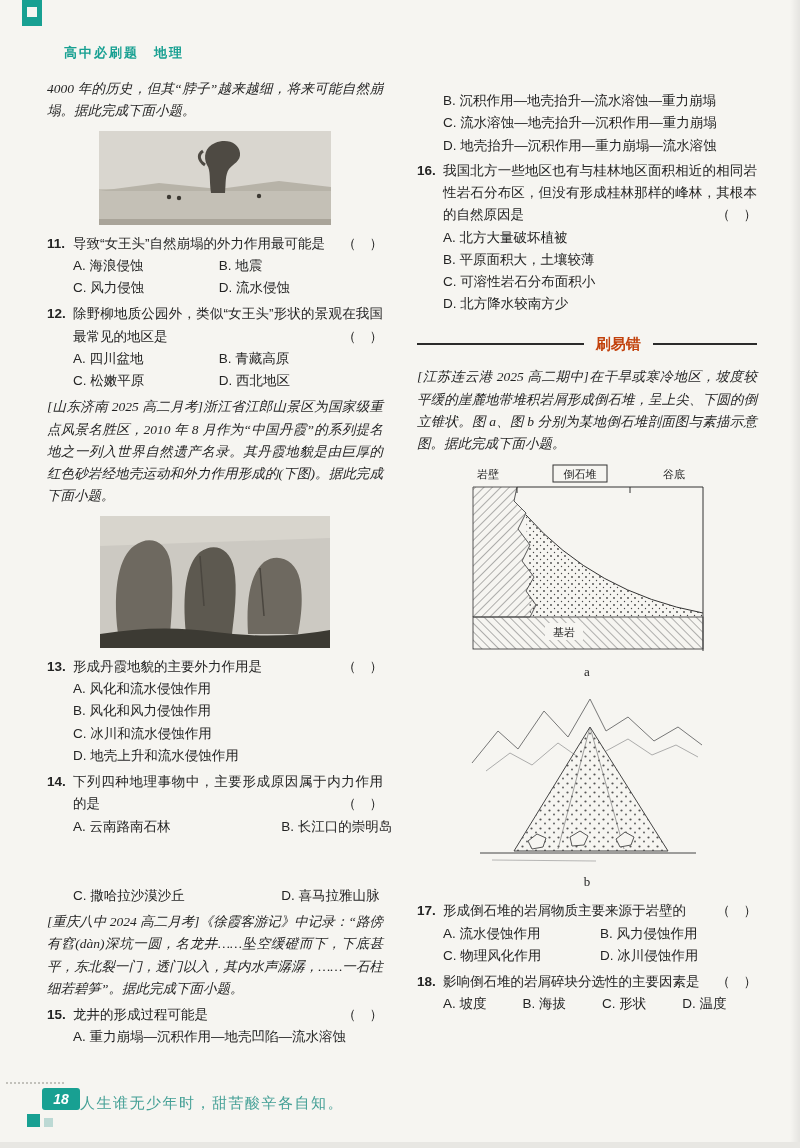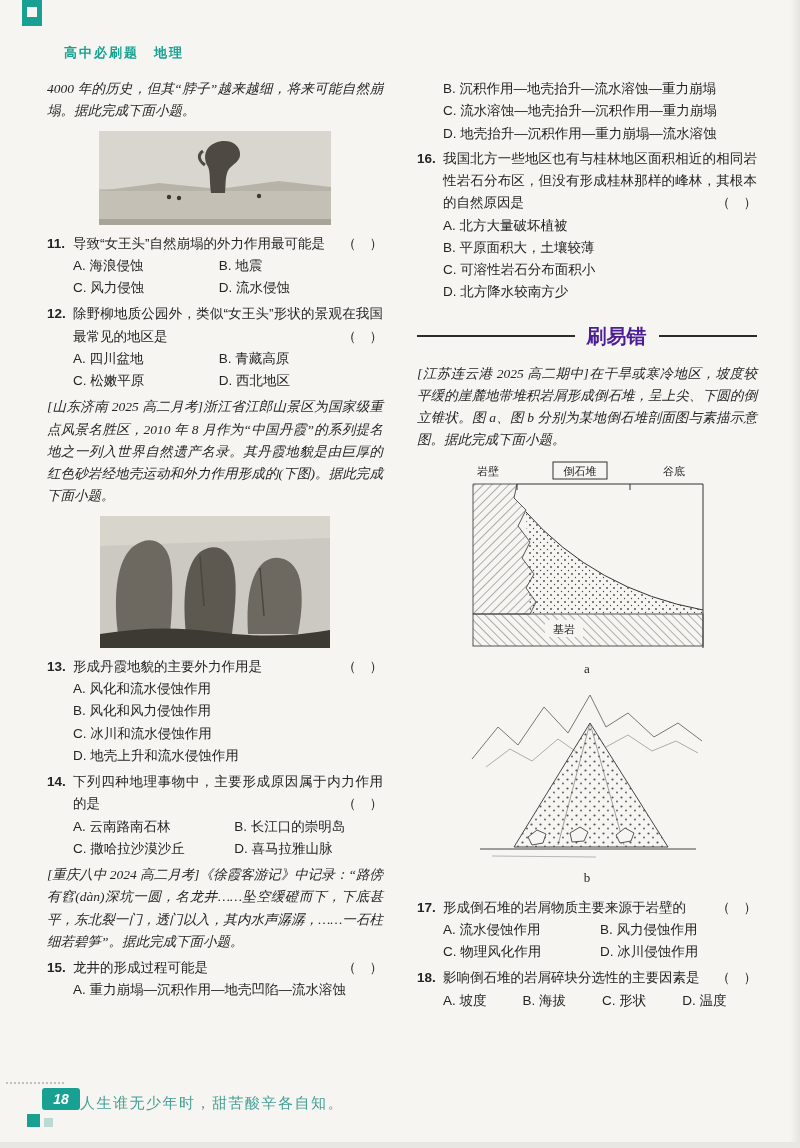--- a/index.html
+++ b/index.html
@@ -30,21 +30,21 @@
   .opts-grid2{display:grid;grid-template-columns:47% 53%;}
   .opts-col .opt{display:block;}
   .opts-row{display:flex;gap:36px;}
   .opt{display:block;}
   
   .photo{margin:8px auto;display:block;}
   
   .section-divider{display:flex;align-items:center;margin:16px 0 10px;}
   .section-divider .line-l{height:2px;background:#2b2b2b;flex:1.6;}
   .section-divider .line-r{height:2px;background:#2b2b2b;flex:1;}
-  .section-divider .label{font-weight:bold;font-size:20px;margin:0 12px;color:#4c1d95;}
+  .section-divider .label{font-weight:bold;font-size:15px;margin:0 12px;color:#c2410c;}
   .error-point{margin:4px 0 6px;font-weight:bold;color:#00a583;}
   .error-point .ep-label{margin-right:14px;color:#00a583;}
   .error-point .ep-title{color:#00a583;}
   
   .diagram{margin:8px auto 2px;display:block;}
   .fig-caption{text-align:center;font-size:13px;margin:0 0 8px;font-family:"Liberation Serif",serif;}
   
   .footer-dots{position:absolute;left:6px;top:1082px;width:58px;border-top:2px dotted #c2c1bb;}
   .page-tab{position:absolute;left:42px;top:1088px;min-width:38px;height:22px;background:#18a092;
     color:#fff;font-weight:bold;font-style:italic;font-size:14px;border-radius:3px;
@@ -140,21 +140,21 @@
     </div>
 
     <div class="question">
       <div class="q-head">
         <span class="q-num">14.</span>
         <div class="q-body">
           <span class="q-stem">下列四种地理事物中，主要形成原因属于内力作用的是</span>
           <span class="bracket">（　）</span>
         </div>
       </div>
-      <div class="opts opts-grid2" style="grid-template-columns:52% 48%;">
+      <div class="opts opts-grid2" style="grid-template-columns:52% 48%;gap:47px;">
         <span class="opt">A. 云南路南石林</span>
         <span class="opt">B. 长江口的崇明岛</span>
         <span class="opt">C. 撒哈拉沙漠沙丘</span>
         <span class="opt">D. 喜马拉雅山脉</span>
       </div>
     </div>
 
     <p class="passage">[重庆八中 2024 高二月考]《徐霞客游记》中记录：“路傍有窞(dàn)深坑一圆，名龙井……坠空缓磴而下，下底甚平，东北裂一门，透门以入，其内水声潺潺，……一石柱细若碧笋”。据此完成下面小题。</p>
 
     <div class="question">
@@ -167,21 +167,21 @@
       </div>
       <div class="opts opts-col">
         <span class="opt">A. 重力崩塌—沉积作用—地壳凹陷—流水溶蚀</span>
       </div>
     </div>
 
   </div>
 
   <div class="col col-right">
 
-    <div class="opts opts-col" style="margin-left:26px;margin-top:0;">
+    <div class="opts opts-col" style="margin-left:26px;margin-top:12px;">
       <span class="opt">B. 沉积作用—地壳抬升—流水溶蚀—重力崩塌</span>
       <span class="opt">C. 流水溶蚀—地壳抬升—沉积作用—重力崩塌</span>
       <span class="opt">D. 地壳抬升—沉积作用—重力崩塌—流水溶蚀</span>
     </div>
 
     <div class="question">
       <div class="q-head">
         <span class="q-num">16.</span>
         <div class="q-body">
           <span class="q-stem">我国北方一些地区也有与桂林地区面积相近的相同岩性岩石分布区，但没有形成桂林那样的峰林，其根本的自然原因是</span>

